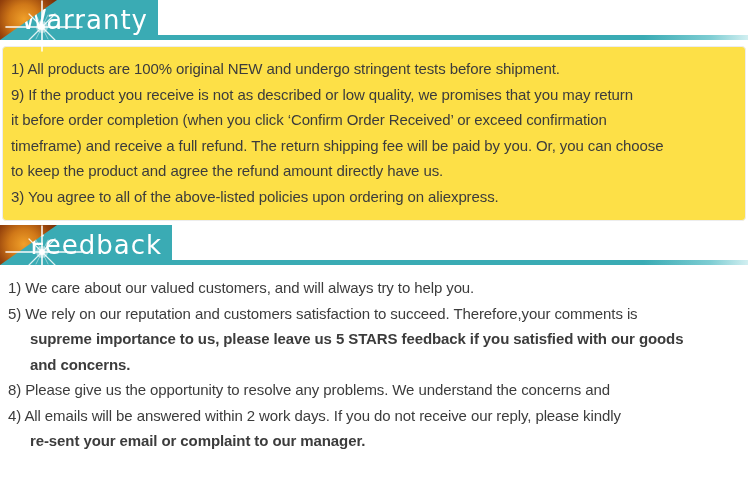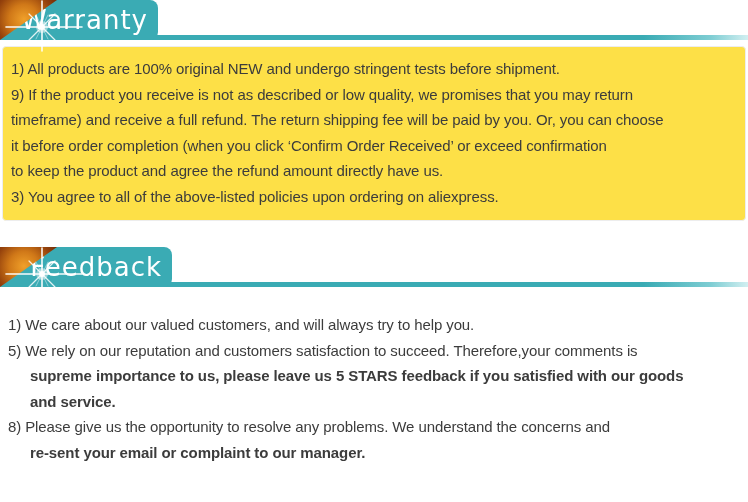--- a/index.html
+++ b/index.html
@@ -9,41 +9,41 @@
   }
   
   .banner{position:relative;height:40px;width:748px;}
   .banner-rule{
     position:absolute;left:0;right:0;bottom:0;height:5px;
     background:linear-gradient(90deg,#3aabb4 0%,#3aabb4 86%,#7ecdd3 95%,#d2eff1 100%);
   }
   .banner-label{
     position:absolute;left:0;top:0;height:40px;background:#3aabb4;
     display:flex;align-items:center;justify-content:flex-end;
-    padding-right:10px;box-sizing:border-box;border-radius:8px;
+    padding-right:10px;box-sizing:border-box;
   }
   .banner-label.w-warranty{width:158px;}
   .banner-label.w-feedback{width:172px;}
   .banner-title{
     color:#ffffff;font-size:26px;line-height:1;
     font-family:"DejaVu Sans",sans-serif;letter-spacing:1px;font-weight:400;
   }
   .corner-ribbon{
     position:absolute;left:0;top:0;width:57px;height:40px;
     clip-path:polygon(0 0,100% 0,0 100%);
     background:radial-gradient(circle at 42% 48%, #f0a02a 0%, #d07818 38%, #95420c 72%, #6e2a06 100%);
   }
   .sparkle{position:absolute;left:2px;top:0px;pointer-events:none;}
   
   .policy-box{
     margin:6px 2px 0 2px;border:1px solid #ededed;border-radius:4px;
     padding:9px 8px 11px 8px;background:#fde047;
   }
-  .feedback-banner{margin-top:26px;}
-  .feedback-text{margin-top:25px;padding:0 8px;}
+  .feedback-banner{margin-top:4px;}
+  .feedback-text{margin-top:10px;padding:0 8px;}
   .line{
     font-size:15px;line-height:25.5px;color:#3c3c3c;
     white-space:nowrap;letter-spacing:-0.1px;
   }
   .line.cont{padding-left:22px;font-weight:bold;}
 </style>
 </head>
 <body>
 
 <div>
@@ -64,22 +64,22 @@
         <line x1="46" y1="15" x2="34" y2="39" stroke-width="0.8" opacity="0.55"></line>
       </g>
       <circle cx="40" cy="27" r="6" fill="#ffffff" opacity="0.45"></circle>
       <circle cx="40" cy="27" r="3" fill="#ffffff" opacity="0.95"></circle>
     </svg>
   </div>
 
   <div class="policy-box">
     <div class="line">1) All products are 100% original NEW and undergo stringent tests before shipment.</div>
     <div class="line">9) If the product you receive is not as described or low quality, we promises that you may return</div>
+    <div class="line">it before order completion (when you click ‘Confirm Order Received’ or exceed confirmation</div>
     <div class="line">timeframe) and receive a full refund. The return shipping fee will be paid by you. Or, you can choose</div>
-    <div class="line">it before order completion (when you click ‘Confirm Order Received’ or exceed confirmation</div>
     <div class="line">to keep the product and agree the refund amount directly have us.</div>
     <div class="line">3) You agree to all of the above-listed policies upon ordering on aliexpress.</div>
   </div>
 
 </div>
 
 <div>
 
   <div class="banner feedback-banner">
     <div class="banner-rule"></div>
@@ -98,18 +98,19 @@
       </g>
       <circle cx="40" cy="27" r="6" fill="#ffffff" opacity="0.45"></circle>
       <circle cx="40" cy="27" r="3" fill="#ffffff" opacity="0.95"></circle>
     </svg>
   </div>
 
   <div class="feedback-text">
     <div class="line">1) We care about our valued customers, and will always try to help you.</div>
     <div class="line">5) We rely on our reputation and customers satisfaction to succeed. Therefore,your comments is</div>
     <div class="line cont">supreme importance to us, please leave us 5 STARS feedback if you satisfied with our goods</div>
-    <div class="line cont">and service.</div>
+    <div class="line cont">and concerns.</div>
     <div class="line">8) Please give us the opportunity to resolve any problems. We understand the concerns and</div>
+    <div class="line">4) All emails will be answered within 2 work days. If you do not receive our reply, please kindly</div>
     <div class="line cont">re-sent your email or complaint to our manager.</div>
   </div>
 
 </div>
 
 </body></html>

